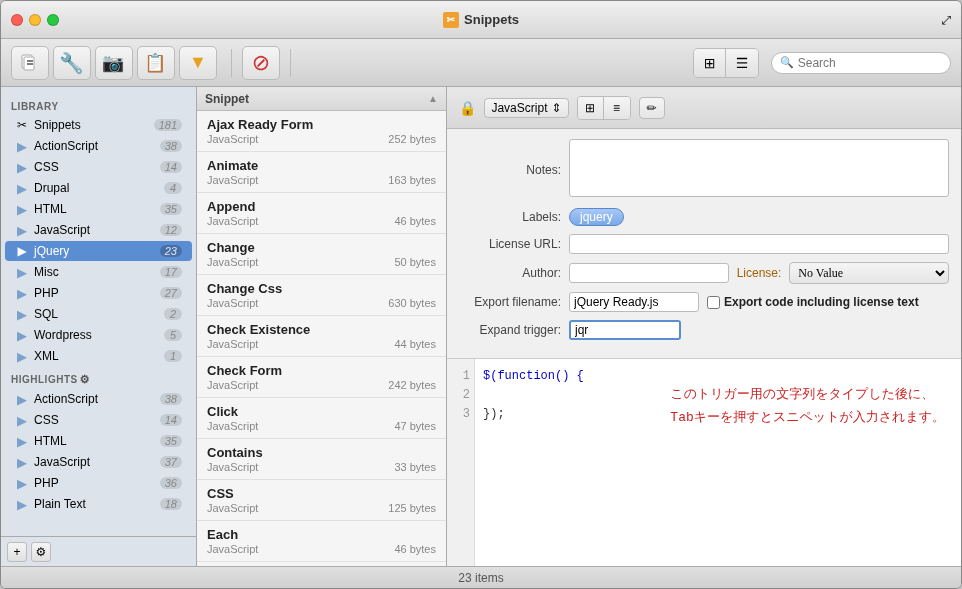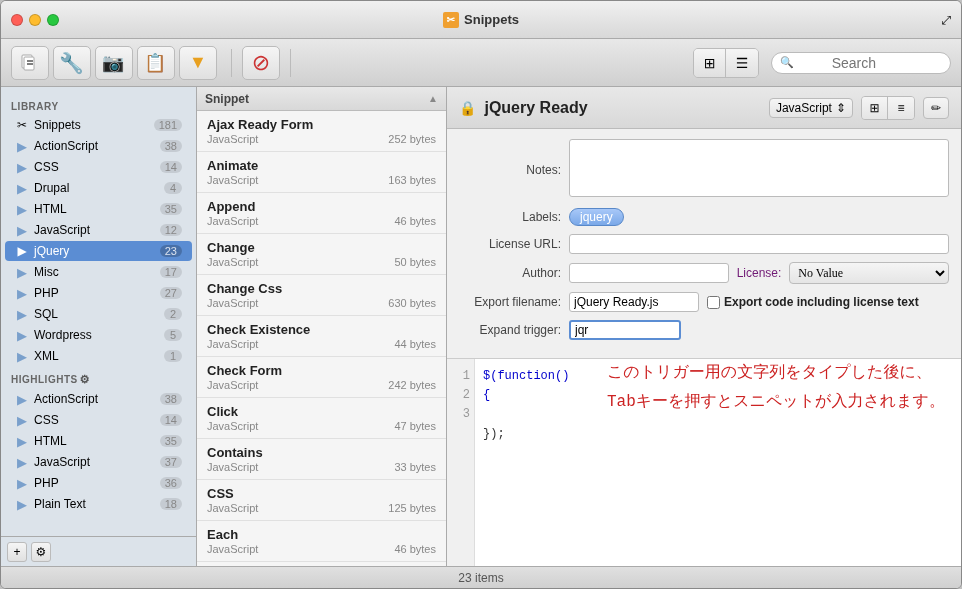--- a/index.html
+++ b/index.html
@@ -153,24 +153,23 @@
       border: 1px solid #bbb;
       border-radius: 12px;
       padding: 2px 8px;
       width: 180px;
       height: 22px;
       margin-left: 8px;
     }
     .search-box input {
       border: none;
       outline: none;
-      font-size: 14px;
+      font-size: 12px;
       width: 100%;
       background: transparent;
-      margin-left: 34px;
     }
     .search-icon { font-size: 11px; color: #888; margin-right: 4px; }
 
     
     .main-area {
       display: flex;
       flex: 1;
       overflow: hidden;
     }
 
@@ -230,20 +229,21 @@
     }
 
     .sidebar-item-count {
       font-size: 11px;
       color: #888;
       background: rgba(0,0,0,0.1);
       border-radius: 8px;
       padding: 0 5px;
       min-width: 18px;
       text-align: center;
+      font-style: italic;
     }
     .sidebar-item.selected .sidebar-item-count {
       color: rgba(255,255,255,0.8);
       background: rgba(0,0,0,0.2);
     }
 
     .folder-icon {
       color: #7aa0cc;
       font-size: 13px;
     }
@@ -811,21 +811,20 @@
           
         </div>
 
       </div>
     </div>
 
     <div class="detail-panel">
 
       <div class="detail-header">
         <span class="detail-lock-icon">🔒</span>
-        <span class="detail-title">jQuery Ready</span>
         <div class="detail-lang-select">
           <span>JavaScript</span>
           <span>⇕</span>
         </div>
         <div class="detail-view-buttons">
           <button class="detail-view-btn">⊞</button>
           <button class="detail-view-btn">≡</button>
         </div>
         <button class="detail-edit-btn">✏</button>
       </div>
@@ -850,21 +849,21 @@
           <span class="form-label">License URL:</span>
           <div class="form-field">
             <input class="url-field" type="text" style="">
           </div>
         </div>
 
         <div class="form-row">
           <span class="form-label">Author:</span>
           <div class="form-field" style="display:flex; align-items:center; gap:8px;">
             <input class="author-field" type="text" style="flex: 1 1 0%;">
-            <span style="font-size:12px;color:#701a75;white-space:nowrap;">License:</span>
+            <span style="font-size:12px;color:#a16207;white-space:nowrap;">License:</span>
             <select class="license-select" style="width:110px;font-family:Liberation Serif, serif;">
               <option>No Value</option>
             </select>
           </div>
         </div>
 
         <div class="form-row">
           <span class="form-label">Export filename:</span>
           <div class="form-field" style="display:flex; align-items:center; gap:8px;">
             <input class="export-filename" type="text" value="jQuery Ready.js" style="">
@@ -887,21 +886,21 @@
         <div class="code-line-numbers">
           <div>1</div>
           <div>2</div>
           <div>3</div>
         </div>
         <div class="code-content">
           <div><span class="code-keyword">$(function() {</span></div>
           <div>&nbsp;</div>
           <div>});</div>
         </div>
-        <div style="padding:0 16px; font-size:16px; color:#cc2222; line-height:1.8; flex-shrink:0;">
+        <div style="padding:24px 16px; font-size:13px; color:#cc2222; line-height:1.8; flex-shrink:0;">
           このトリガー用の文字列をタイプした後に、<br>Tabキーを押すとスニペットが入力されます。
         </div>
       </div>
     </div>
   </div>
 
   <div class="status-bar">
     <span>23 items</span>
   </div>
 </div>

